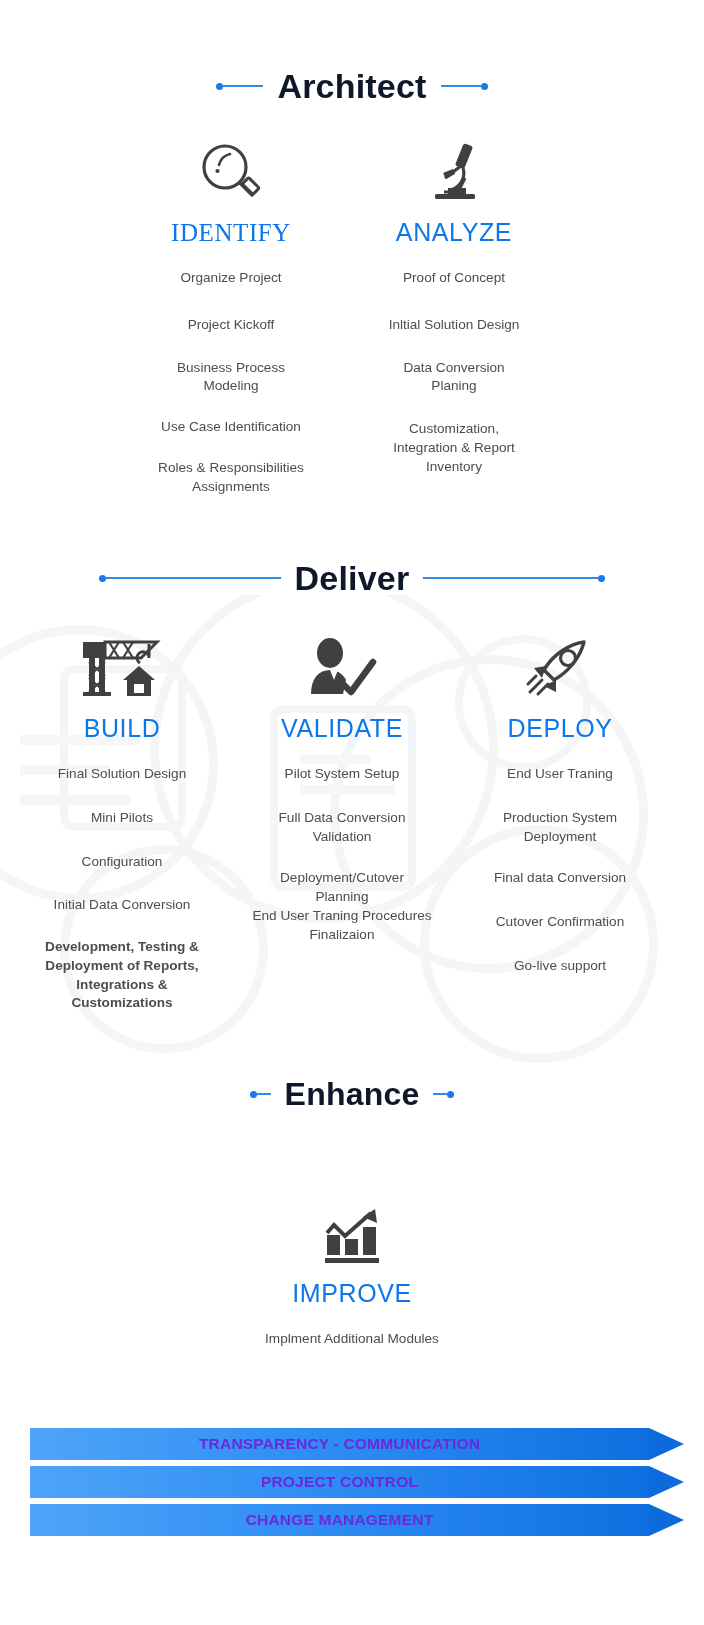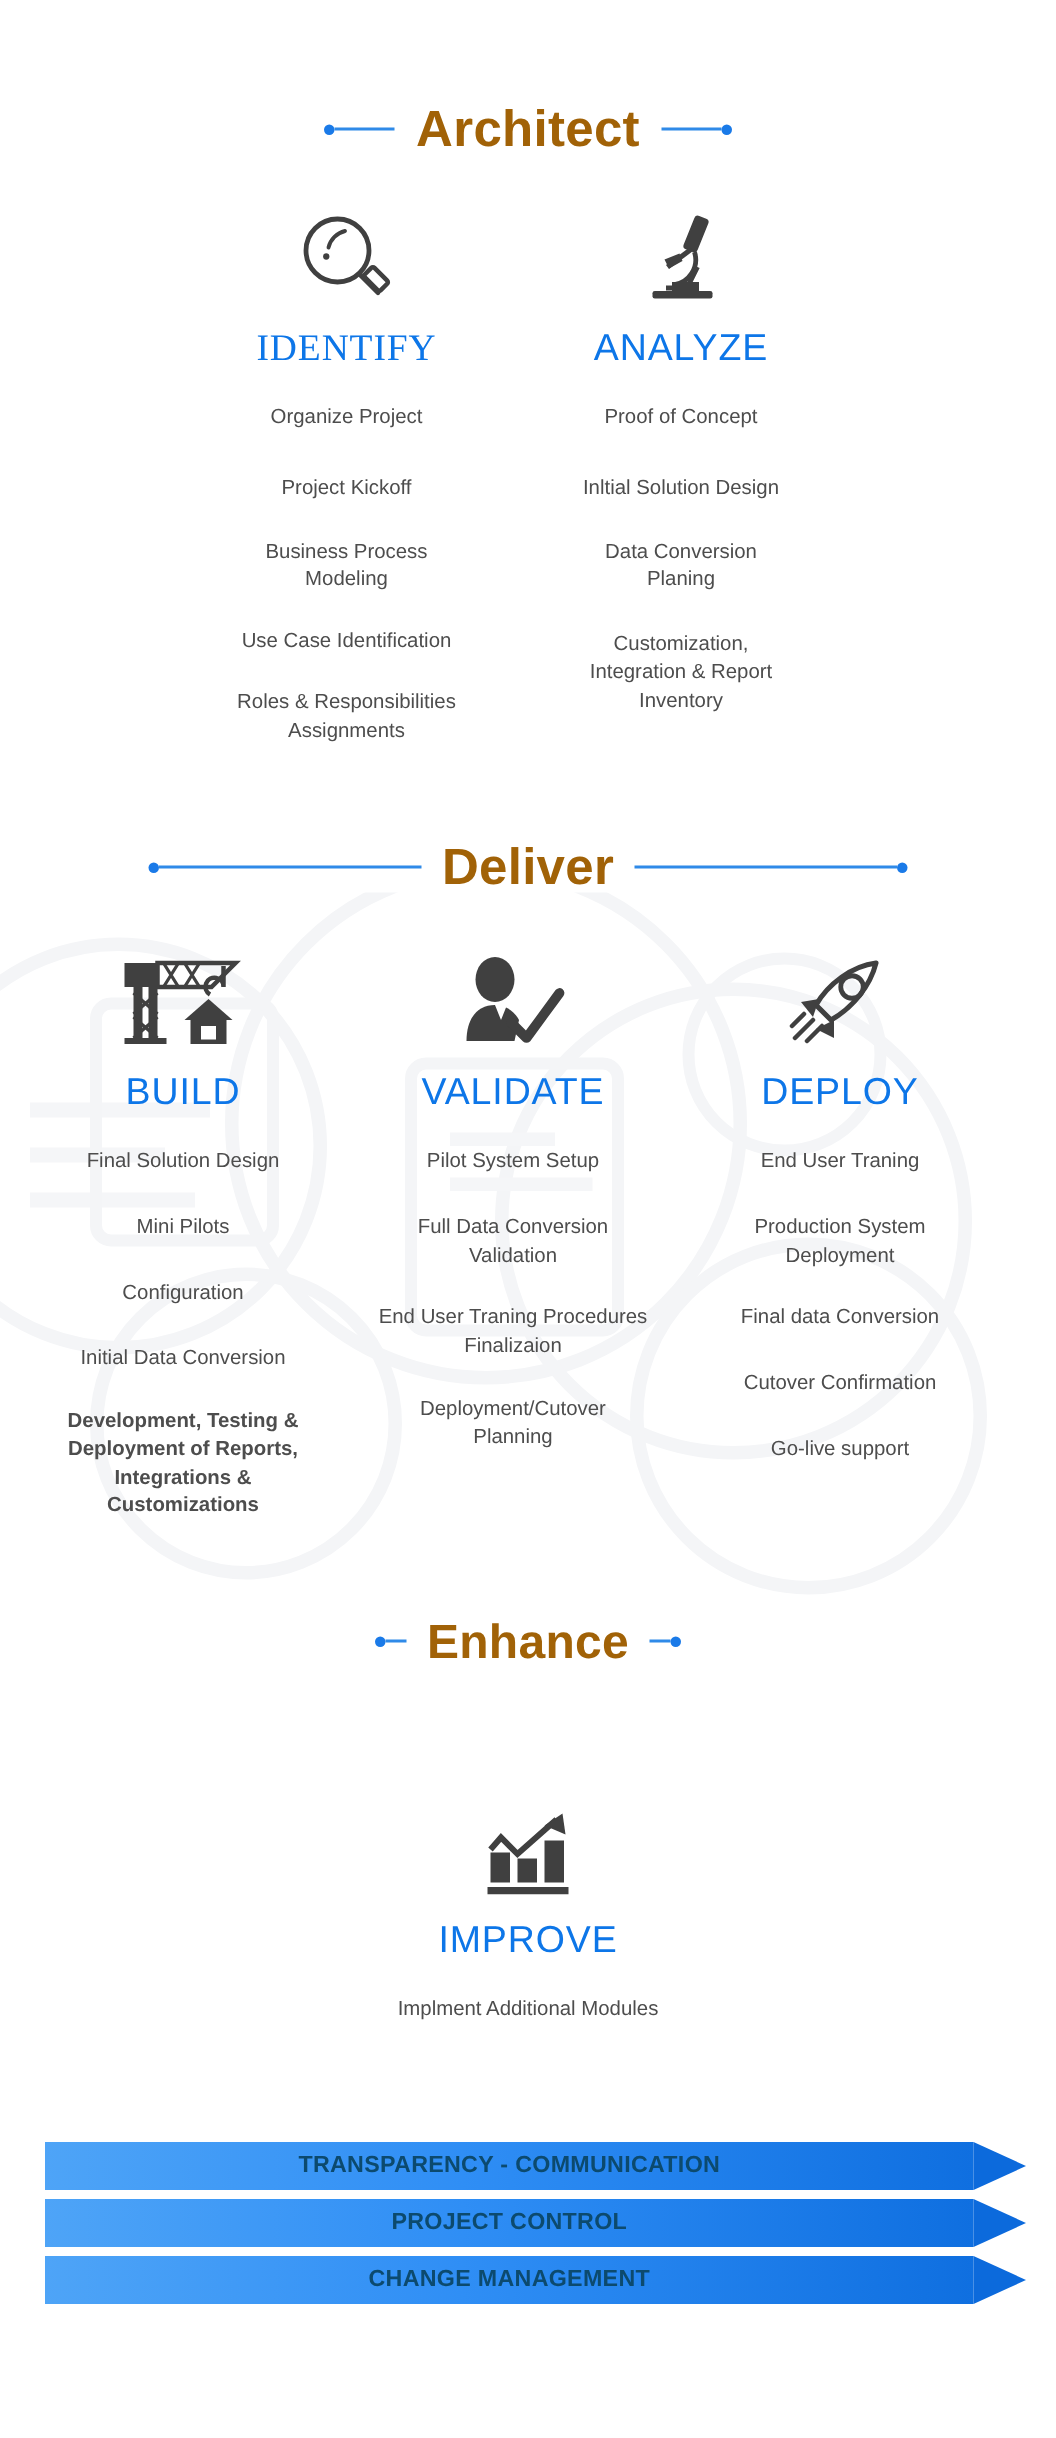--- a/index.html
+++ b/index.html
@@ -19,21 +19,21 @@
   .wm{position:absolute;border:9px solid #f4f5f7;border-radius:50%;}
   .wmr{position:absolute;background:#f5f6f8;}
   .wmr2{position:absolute;border:8px solid #f4f5f7;}
 
   
   .sec-head{
     position:absolute;left:0;width:704px;display:flex;align-items:center;
     justify-content:center;z-index:3;
   }
   .sec-title{
-    color:#a16207;font-weight:bold;letter-spacing:.2px;
+    color:#0f172a;font-weight:bold;letter-spacing:.2px;
     padding:0 14px;white-space:nowrap;
   }
   .conn{display:flex;align-items:center;}
   .conn .dot{width:7px;height:7px;border-radius:50%;background:#1a7ae8;flex:none;}
   .conn .bar{height:2px;background:#2f8ae8;}
   .conn.left .bar{margin-left:0;}
 
   
   .col{position:absolute;text-align:center;z-index:3;}
   .col-title{
@@ -56,21 +56,21 @@
   .banner .body{
     position:absolute;left:30px;right:55px;top:0;height:32px;
     background:linear-gradient(90deg,#4ea4f7 0%,#2f8ef5 45%,#0f6fe0 100%);
   }
   .banner .tip{
     position:absolute;right:20px;top:0;width:0;height:0;
     border-top:16px solid transparent;border-bottom:16px solid transparent;
     border-left:35px solid #0c6adc;
   }
   .banner .txt{
-    position:relative;z-index:2;color:#0c4a6e;font-weight:bold;font-size:15.5px;
+    position:relative;z-index:2;color:#6d28d9;font-weight:bold;font-size:15.5px;
     letter-spacing:.2px;white-space:nowrap;margin-right:25px;
   }
 </style>
 </head>
 <body>
 
 <div class="page">
 
   <div class="watermark">
     <div class="wm" style="left:-60px;top:30px;width:260px;height:260px;"></div>
@@ -185,22 +185,22 @@
         <ellipse cx="27" cy="17" rx="13" ry="15" fill="#404040"></ellipse>
         <path d="M8 58 C8 42 16 34 27 34 C34 34 40 38 43 44 L40 58 Z" fill="#404040"></path>
         <path d="M27 34 L31 44 L35 34" fill="#ffffff"></path>
         <path d="M38 46 L48 56 L70 26" fill="none" stroke="#404040" stroke-width="6.5" stroke-linecap="round" stroke-linejoin="round"></path>
       </svg>
     </div>
     <div class="col-title" style="margin-top:18px;">VALIDATE</div>
     <div class="items" style="margin-top:24px;">
       <div class="item" style="margin-bottom:25px;">Pilot System Setup</div>
       <div class="item" style="margin-bottom:23px;width:170px;margin-left:auto;margin-right:auto;">Full Data Conversion Validation</div>
+      <div class="item" style="width:170px;margin-left:auto;margin-right:auto;">Deployment/Cutover Planning</div>
       <div class="item" style="margin-bottom:23px;width:190px;margin-left:auto;margin-right:auto;">End User Traning Procedures Finalizaion</div>
-      <div class="item" style="width:170px;margin-left:auto;margin-right:auto;">Deployment/Cutover Planning</div>
     </div>
   </div>
 
   <div class="col" style="left:446px;top:636px;width:228px;">
     <div class="icon-wrap" style="height:62px;">
       <svg width="72" height="62" viewBox="0 0 72 62">
         <path d="M60 6 C44 8 28 20 20 34 L30 44 C44 36 56 22 60 6 Z" fill="none" stroke="#404040" stroke-width="3.4" stroke-linejoin="round"></path>
         <circle cx="44" cy="22" r="7.5" fill="none" stroke="#404040" stroke-width="3.2"></circle>
         <path d="M22 30 L10 32 L18 42 Z" fill="#404040"></path>
         <path d="M32 44 L32 56 L20 50 Z" fill="#404040"></path>

